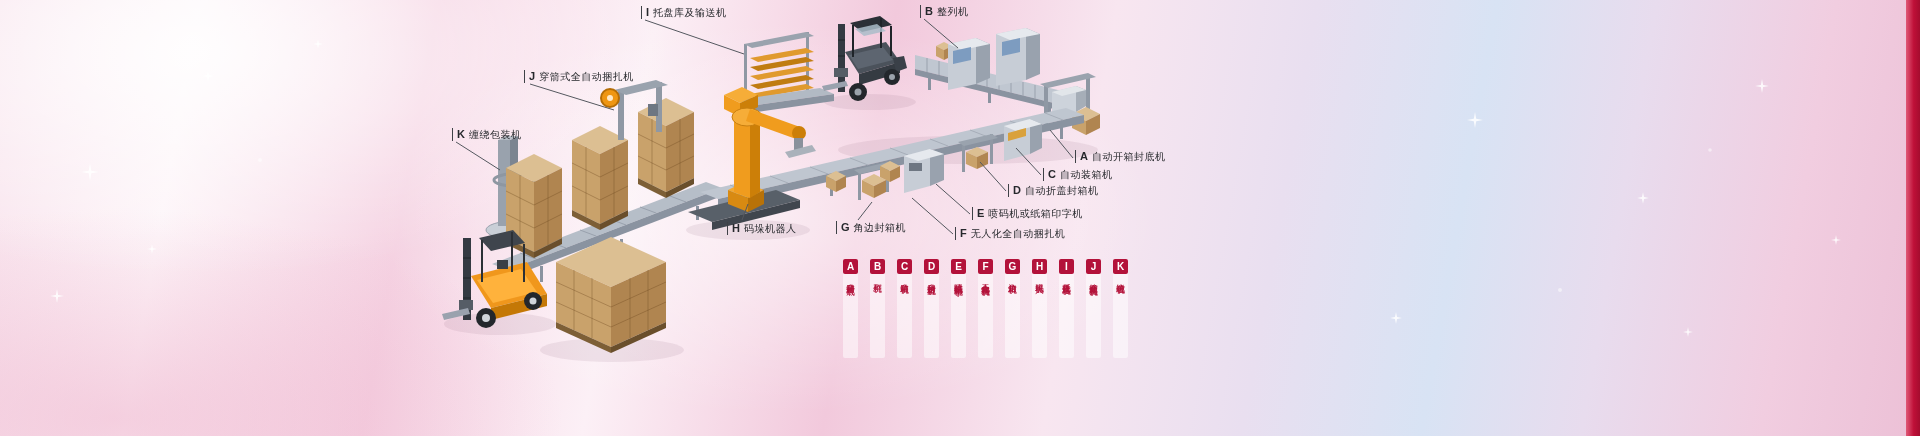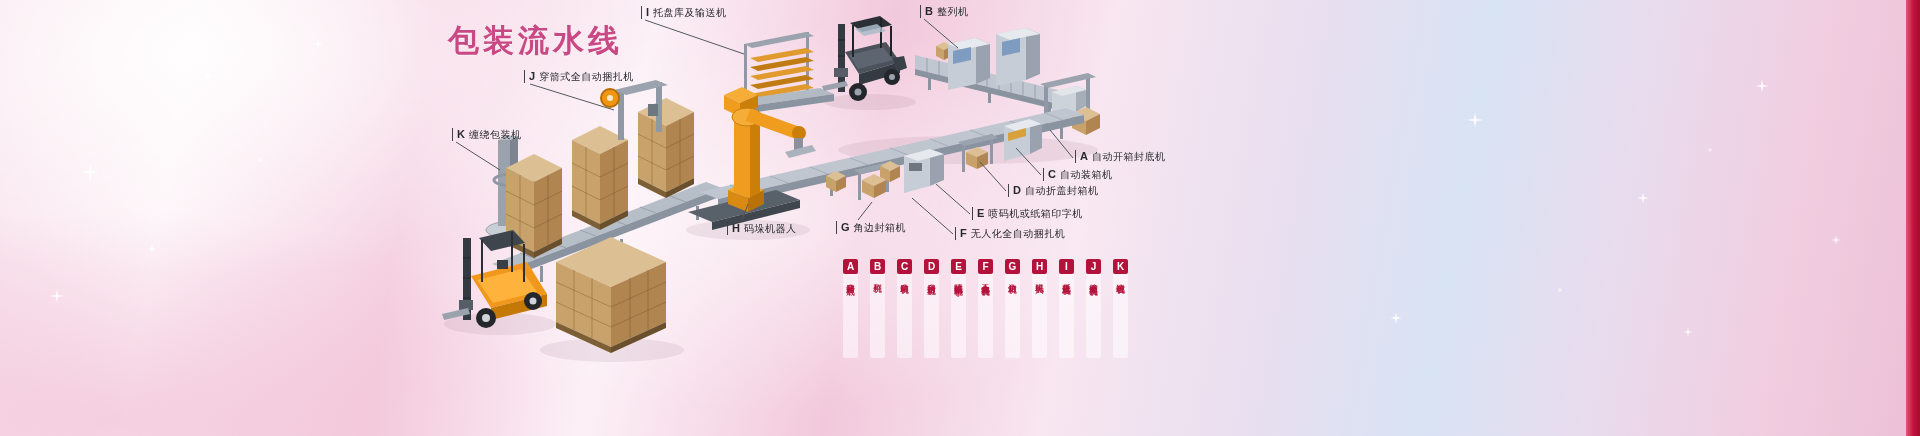--- a/index.html
+++ b/index.html
@@ -313,21 +313,20 @@
       <line x1="970" y1="214" x2="936" y2="184"></line>
       <line x1="953" y1="234" x2="912" y2="198"></line>
       <line x1="858" y1="220" x2="872" y2="202"></line>
       <line x1="742" y1="220" x2="748" y2="204"></line>
       <line x1="645" y1="20" x2="744" y2="54"></line>
       <line x1="530" y1="84" x2="614" y2="110"></line>
       <line x1="456" y1="142" x2="500" y2="170"></line>
     </g>
   </svg>
 
-  <div class="page-title">包装流水线</div>
 
   <div class="callout" style="left:1075px;top:150px">
     <span class="tick"></span>
     <span class="letter">A</span>
     <span class="name">自动开箱封底机</span>
   </div>
   <div class="callout" style="left:920px;top:5px">
     <span class="tick"></span>
     <span class="letter">B</span>
     <span class="name">整列机</span>

